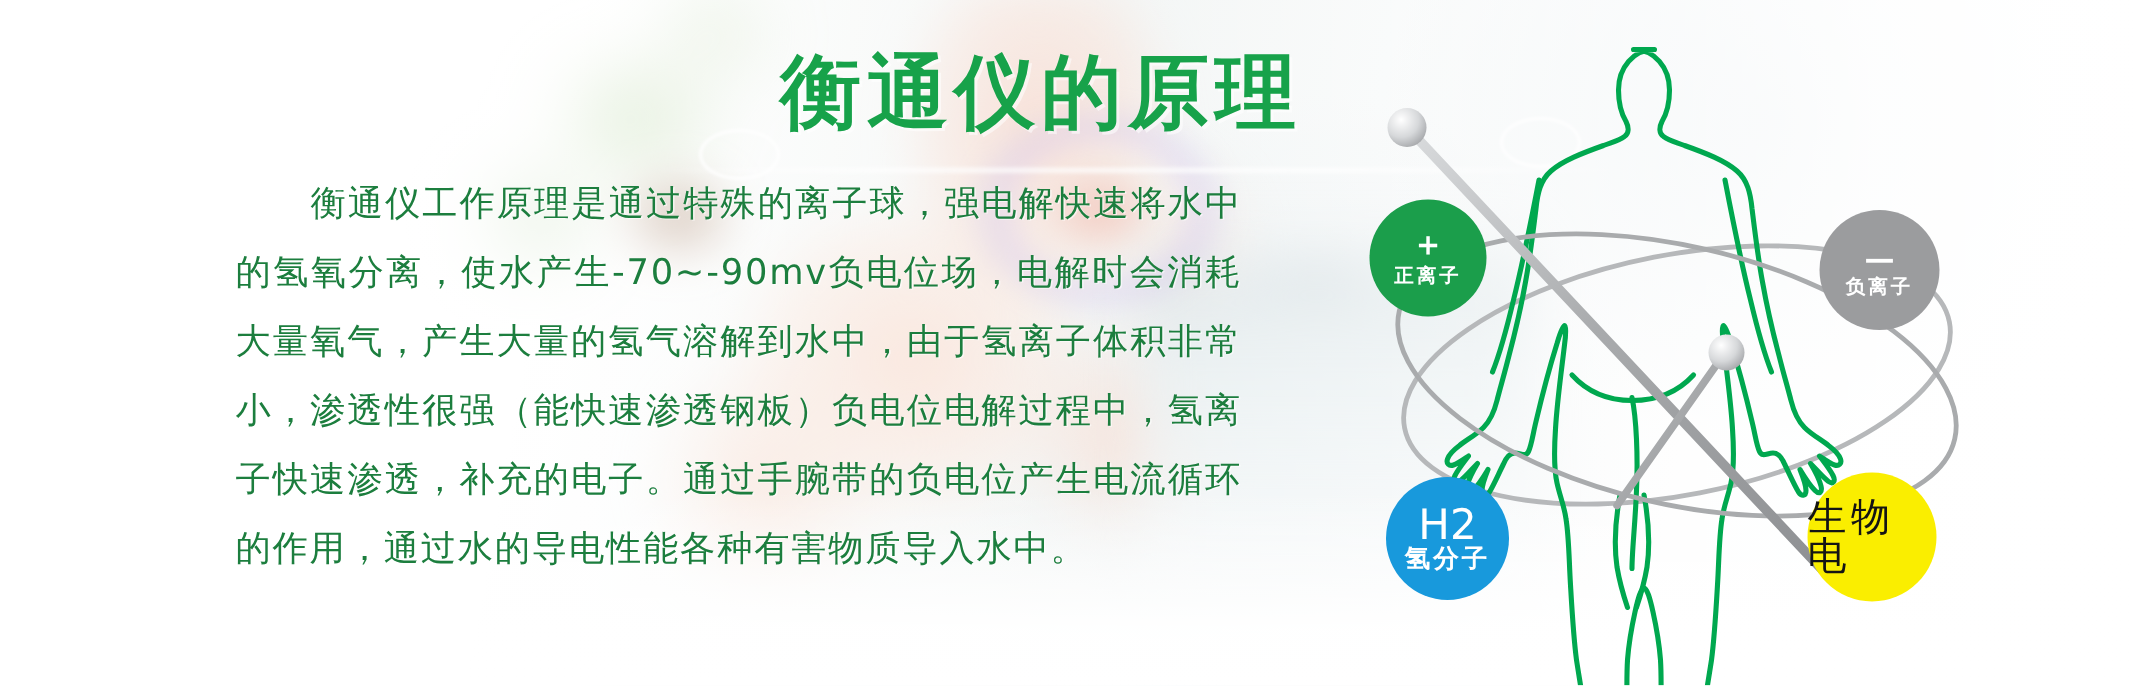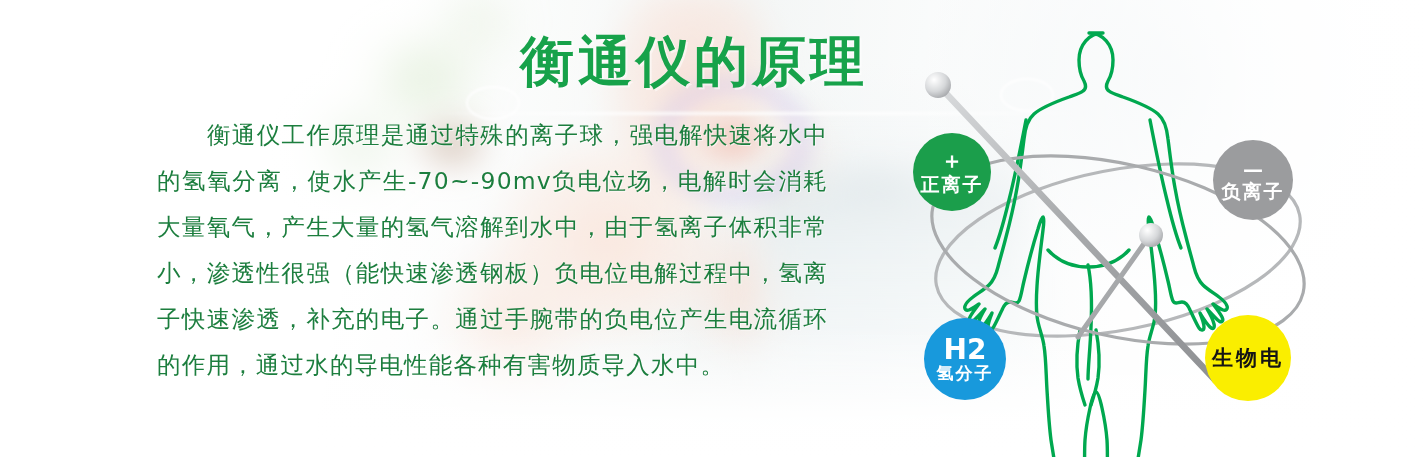--- a/index.html
+++ b/index.html
@@ -176,21 +176,21 @@
     justify-content: center;
     z-index: 8;
     line-height: 1;
   }
   .badge .sym {
     font-size: 22px;
     font-weight: 700;
     margin-bottom: 3px;
   }
   .badge .lbl {
-    font-size: 19px;
+    font-size: 13px;
     font-weight: 600;
     letter-spacing: 2px;
   }
 
   #badge-positive {
     left: 913px; top: 133px;
     width: 78px; height: 78px;
     background: #1B9E4B;
     color: #ffffff;
   }
@@ -201,30 +201,30 @@
     color: #ffffff;
   }
   #badge-negative .sym { font-size: 20px; letter-spacing: 0; }
 
   #badge-hydrogen {
     left: 924px; top: 318px;
     width: 82px; height: 82px;
     background: #1899DC;
     color: #ffffff;
   }
-  #badge-hydrogen .sym { font-size: 28px; font-weight: 700; margin-bottom: 1px; }
+  #badge-hydrogen .sym { font-size: 28px; font-weight: 400; margin-bottom: 1px; }
   #badge-hydrogen .lbl { font-size: 17px; }
 
   #badge-bioelec {
     left: 1205px; top: 315px;
     width: 86px; height: 86px;
     background: #FAEE00;
     color: #141414;
   }
-  #badge-bioelec .lbl { font-size: 21px; font-weight: 700; letter-spacing: 3px; }
+  #badge-bioelec .lbl { font-size: 26px; font-weight: 400; letter-spacing: 3px; }
 </style>
 </head>
 <body>
 
 <div id="banner">
 
   <div class="bg-layer bg-base"></div>
   <div class="bg-plant"></div>
   <div class="bg-pot"></div>
   <div class="bg-hand"></div>

